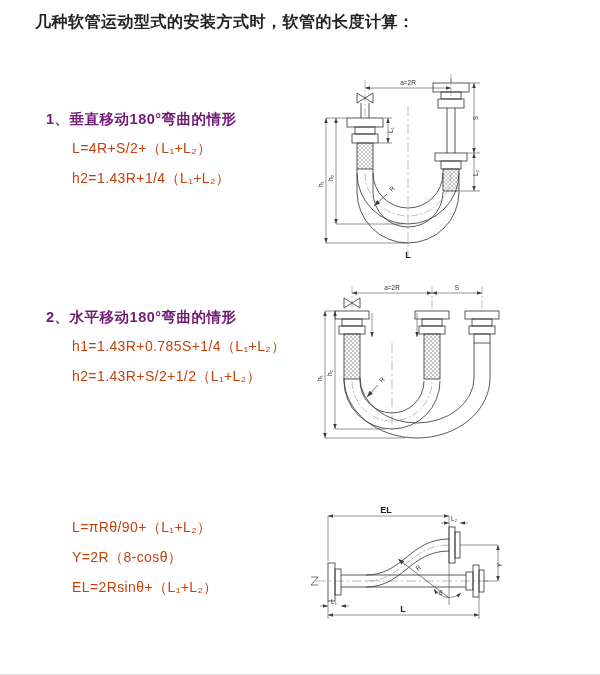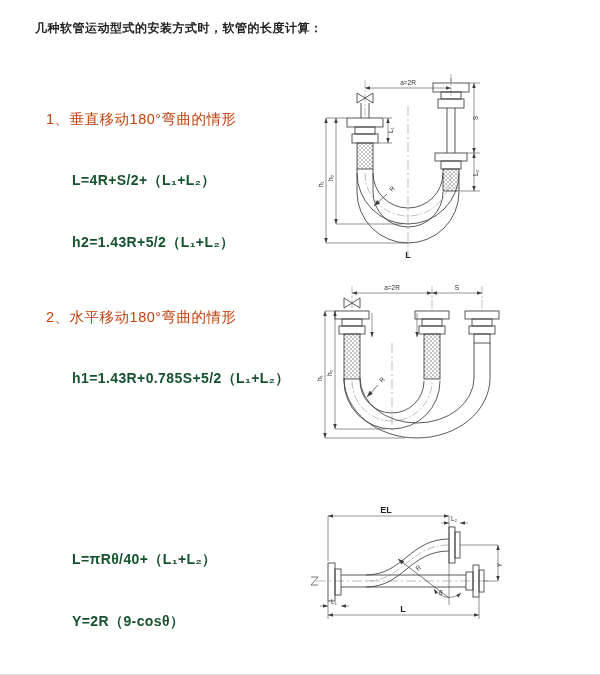--- a/index.html
+++ b/index.html
@@ -1,52 +1,54 @@
 <!DOCTYPE html>
 <html><head>
 <meta charset="utf-8">
 <style>
   html,body{margin:0;padding:0;background:#ffffff;}
   #canvas{
     position:relative;width:600px;height:675px;background:#ffffff;overflow:hidden;
     font-family:"Liberation Sans","DejaVu Sans",sans-serif;color:#2b2b2b;
   }
   .page-title{
-    position:absolute;left:35px;top:20px;font-size:12px;font-weight:600;
+    position:absolute;left:35px;top:12px;font-size:16px;font-weight:600;
     letter-spacing:.5px;color:#222;
   }
   .sec{position:absolute;left:46px;}
-  .sec-heading{font-size:14.5px;font-weight:400;color:#c2410c;letter-spacing:.5px;height:30px;}
-  .formula{font-size:14px;font-weight:700;color:#14532d;letter-spacing:.4px;height:30px;padding-left:26px;margin-top:32px;}
+  .sec-heading{font-size:14.5px;font-weight:700;color:#701a75;letter-spacing:.5px;height:30px;}
+  .formula{font-size:14px;font-weight:400;color:#c2410c;letter-spacing:.4px;height:30px;padding-left:26px;}
   .diagram{position:absolute;}
   .dimtxt{fill:#333;font-size:6.5px;font-family:"Liberation Sans","DejaVu Sans",sans-serif;}
   .biglab{fill:#222;font-size:9px;font-weight:600;font-family:"Liberation Sans","DejaVu Sans",sans-serif;}
   .bottom-edge{position:absolute;left:0;bottom:0;width:600px;height:1px;background:#d9d9d9;}
 </style>
 </head>
 <body>
 
 <div id="canvas">
 
   <div class="page-title">几种软管运动型式的安装方式时，软管的长度计算：</div>
 
   <div class="sec" style="top:110px">
     <div class="sec-heading">1、垂直移动180°弯曲的情形</div>
     <div class="formula">L=4R+S/2+（L₁+L₂）</div>
-    <div class="formula">h2=1.43R+5/2（L₁+L₂）</div>
+    <div class="formula">h2=1.43R+1/4（L₁+L₂）</div>
   </div>
 
   <div class="sec" style="top:308px">
     <div class="sec-heading">2、水平移动180°弯曲的情形</div>
-    <div class="formula">h1=1.43R+0.785S+5/2（L₁+L₂）</div>
+    <div class="formula">h1=1.43R+0.785S+1/4（L₁+L₂）</div>
+    <div class="formula">h2=1.43R+S/2+1/2（L₁+L₂）</div>
   </div>
 
   <div class="sec" style="top:519px">
-    <div class="formula">L=πRθ/40+（L₁+L₂）</div>
-    <div class="formula">Y=2R（9-cosθ）</div>
+    <div class="formula">L=πRθ/90+（L₁+L₂）</div>
+    <div class="formula">Y=2R（8-cosθ）</div>
+    <div class="formula">EL=2Rsinθ+（L₁+L₂）</div>
   </div>
 
   <svg class="diagram" style="left:308px;top:66px" width="270" height="200" viewBox="0 0 270 200">
     <defs>
       <marker id="ar1" viewBox="0 0 10 8" refX="9.5" refY="4" markerWidth="10" markerHeight="8" orient="auto-start-reverse">
         <path d="M0.5,0.8 L9.5,4 L0.5,7.2 Z" fill="#3c3c3c"></path>
       </marker>
       <pattern id="hp1" patternUnits="userSpaceOnUse" width="4" height="4">
         <path d="M0,4 L4,0 M0,0 L4,4" stroke="#8a8a8a" stroke-width="0.5"></path>
       </pattern>

